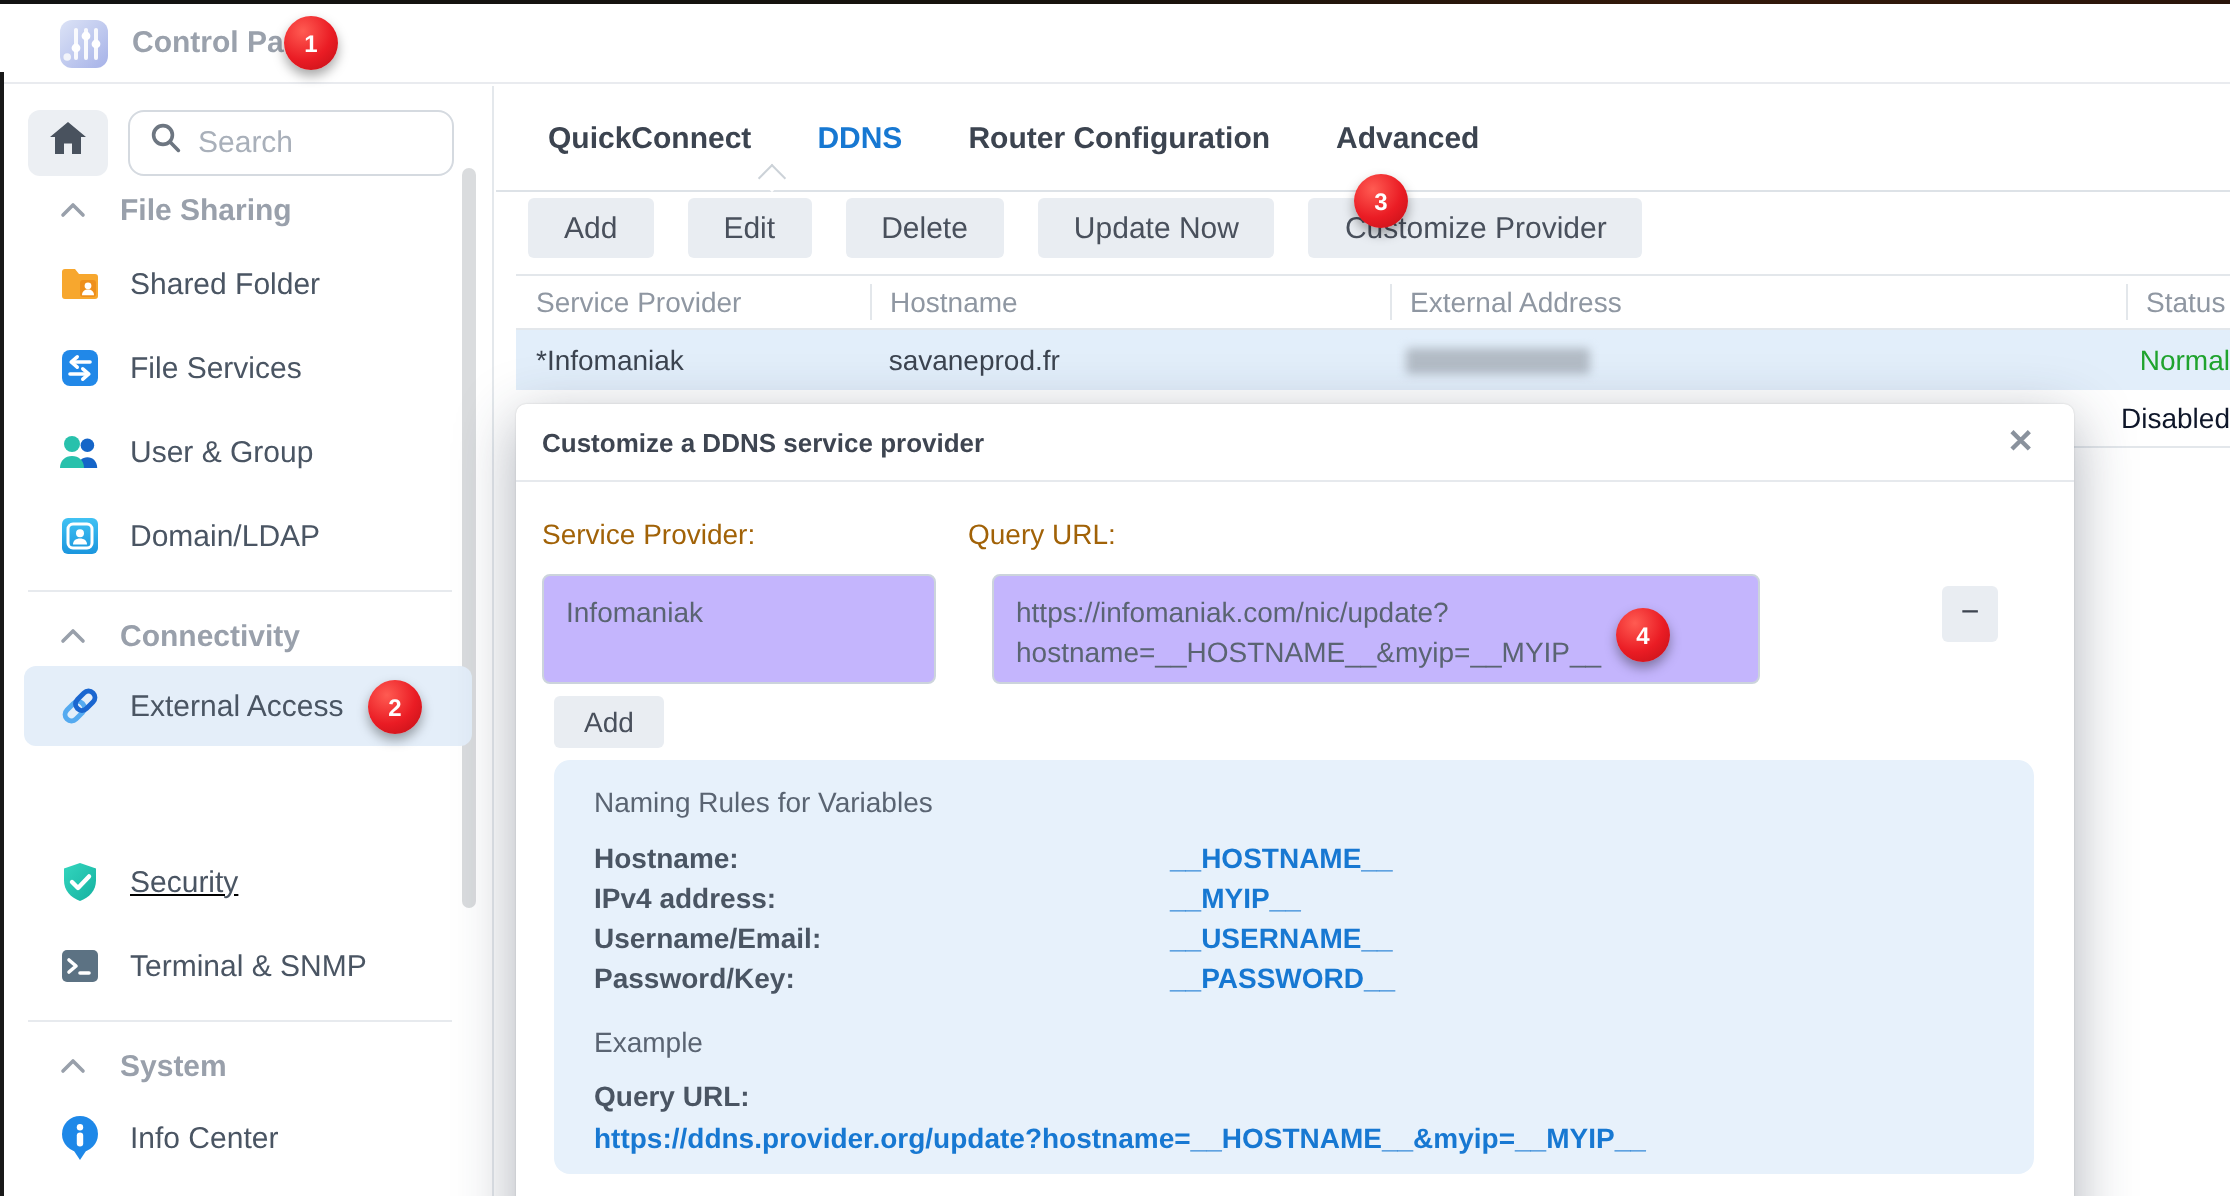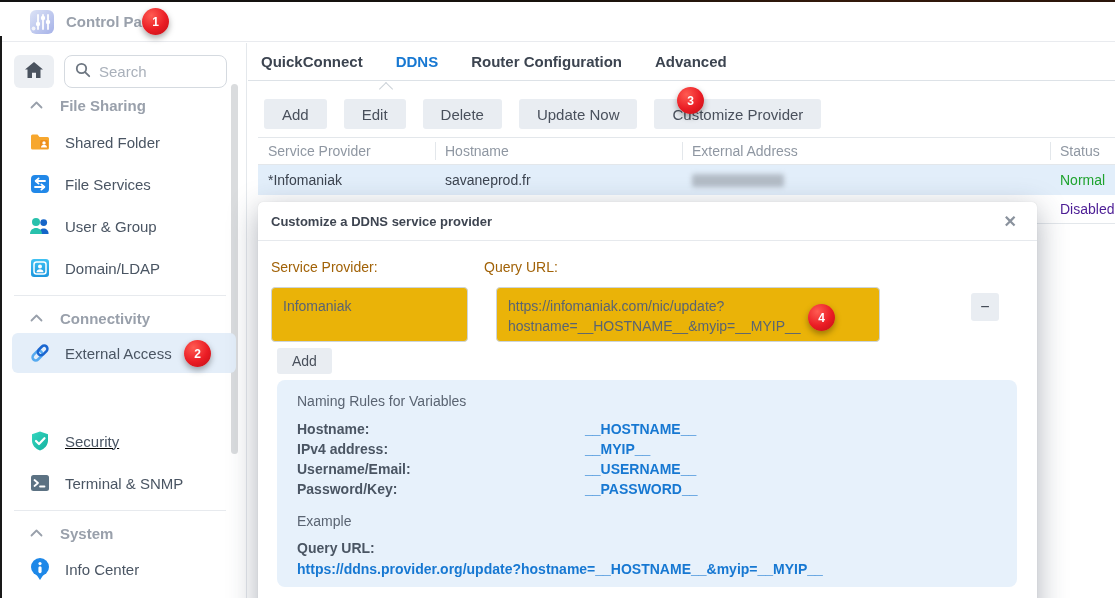--- a/index.html
+++ b/index.html
@@ -41,53 +41,53 @@
   .nav-header .hlabel { margin-left:17px; font-size:15px; font-weight:bold; color:#99a0ab; }
   .nav-item { position:absolute; left:10px; width:224px; height:40px; border-radius:6px;
     display:flex; align-items:center; cursor:default; }
   .nav-item.selected { background:#e4eef9; }
   .nav-item .nicon { width:24px; height:24px; margin-left:16px; display:flex; align-items:center; justify-content:center; flex:none; }
   .nav-item .nlabel { margin-left:13px; font-size:15px; color:#4a5563; }
   .side-divider { position:absolute; left:12px; width:212px; height:1px; background:#e7eaee; }
 
   
   .main { position:absolute; left:248px; top:43px; right:0; bottom:0; background:#fff; }
-  .tabs { position:absolute; top:0; left:0; right:0; height:38px; border-bottom:1px solid #dde2e7;
-    display:flex; align-items:center; padding-left:9px; gap:25px; }
+  .tabs { position:absolute; top:0; left:0; right:0; height:53px; border-bottom:1px solid #dde2e7;
+    display:flex; align-items:center; padding-left:22px; gap:25px; }
   .tab { font-size:15px; font-weight:bold; color:#3c4450; padding:0 4px; cursor:default; }
   .tab.active { color:#1778d2; }
   .tab-notch { position:absolute; left:133px; top:41px; width:10px; height:10px; background:#fff;
     border-left:1px solid #ccd2d8; border-top:1px solid #ccd2d8; transform:rotate(45deg); z-index:2; }
 
   .toolbar { position:absolute; top:56px; left:16px; display:flex; gap:17px; }
   .tbtn { height:30px; padding:0 18px; background:#e9edf2; border:none; border-radius:3px;
     font-size:15px; color:#49505c; font-family:"Liberation Sans", sans-serif; display:flex; align-items:center; cursor:pointer; }
 
   .table { position:absolute; top:94px; left:10px; right:0; }
   .trow { display:flex; align-items:center; }
   .thead { height:28px; border-top:1px solid #e3e7eb; border-bottom:1px solid #e3e7eb; color:#8f97a2; font-size:14px; }
   .tcell { padding-left:10px; position:relative; height:100%; display:flex; align-items:center; }
-  .c1 { width:177px; } .c2 { width:247px; } .c3 { width:368px; } .c4 { flex:1; }
+  .c1 { width:177px; } .c2 { width:247px; } .c3 { width:368px;margin-left:13px; } .c4 { flex:1; }
   .thead .tcell + .tcell::before { content:""; position:absolute; left:0; top:4px; bottom:4px; width:1px; background:#e3e7eb; }
   .trow.data { height:30px; font-size:14px; color:#3c4450; }
   .trow.selected { background:#e2eefa; }
   .trow.row2 { height:29px; border-bottom:1px solid #e3e7eb; }
   .status-normal { color:#1fa32e; }
-  .status-disabled { color:#4c1d95;text-align:right; }
+  .status-disabled { color:#0f172a;text-align:right; }
   .blur-blob { width:92px; height:13px; background:#b3bcc6; border-radius:2px; filter:blur(2.5px); }
 
   
   .dialog { position:absolute; left:10px; top:159px; width:779px; height:440px; background:#fff;
     border-radius:5px 5px 0 0; box-shadow:0 8px 30px rgba(40,50,70,.38), 0 0 1px rgba(0,0,0,.15); z-index:20; }
   .dlg-head { position:absolute; top:0; left:0; right:0; height:39px; border-bottom:1px solid #e6e9ed; }
   .dlg-title { position:absolute; left:13px; top:0; line-height:39px; font-size:13px; font-weight:bold; color:#3e4551; }
   .dlg-close { position:absolute; right:16px; top:0; line-height:39px; font-size:16px; font-weight:600;
     color:#8a929d; cursor:pointer; padding:0 4px; }
   .dlg-label { position:absolute; top:57px; font-size:14px; color:#a16207; }
-  .dlg-input { position:absolute; top:85px; height:55px; background:#eab308; border:1px solid #ccd4dc;
+  .dlg-input { position:absolute; top:85px; height:55px; background:#c4b5fd; border:1px solid #ccd4dc;
     border-radius:4px; padding:8px 11px; font-size:14px; color:#5a6472; line-height:20px; overflow:hidden; }
   .minus-btn { position:absolute; left:713px; top:91px; width:28px; height:28px; background:#e9edf2;
     border:none; border-radius:3px; font-size:16px; color:#3e4551; display:flex; align-items:center;
     justify-content:center; cursor:pointer; }
   .dlg-add { position:absolute; left:19px; top:146px; height:26px; padding:0 15px; background:#e9edf2;
     border:none; border-radius:3px; font-size:14px; color:#49505c; font-family:"Liberation Sans", sans-serif; cursor:pointer; }
 
   .rules-panel { position:absolute; left:19px; top:178px; width:740px; height:207px; background:#e7f1fb; border-radius:8px; }
   .rp-title { position:absolute; left:20px; top:13px; font-size:14px; color:#5a6472; }
   .rp-row { position:absolute; left:20px; height:20px; font-size:14px; }

